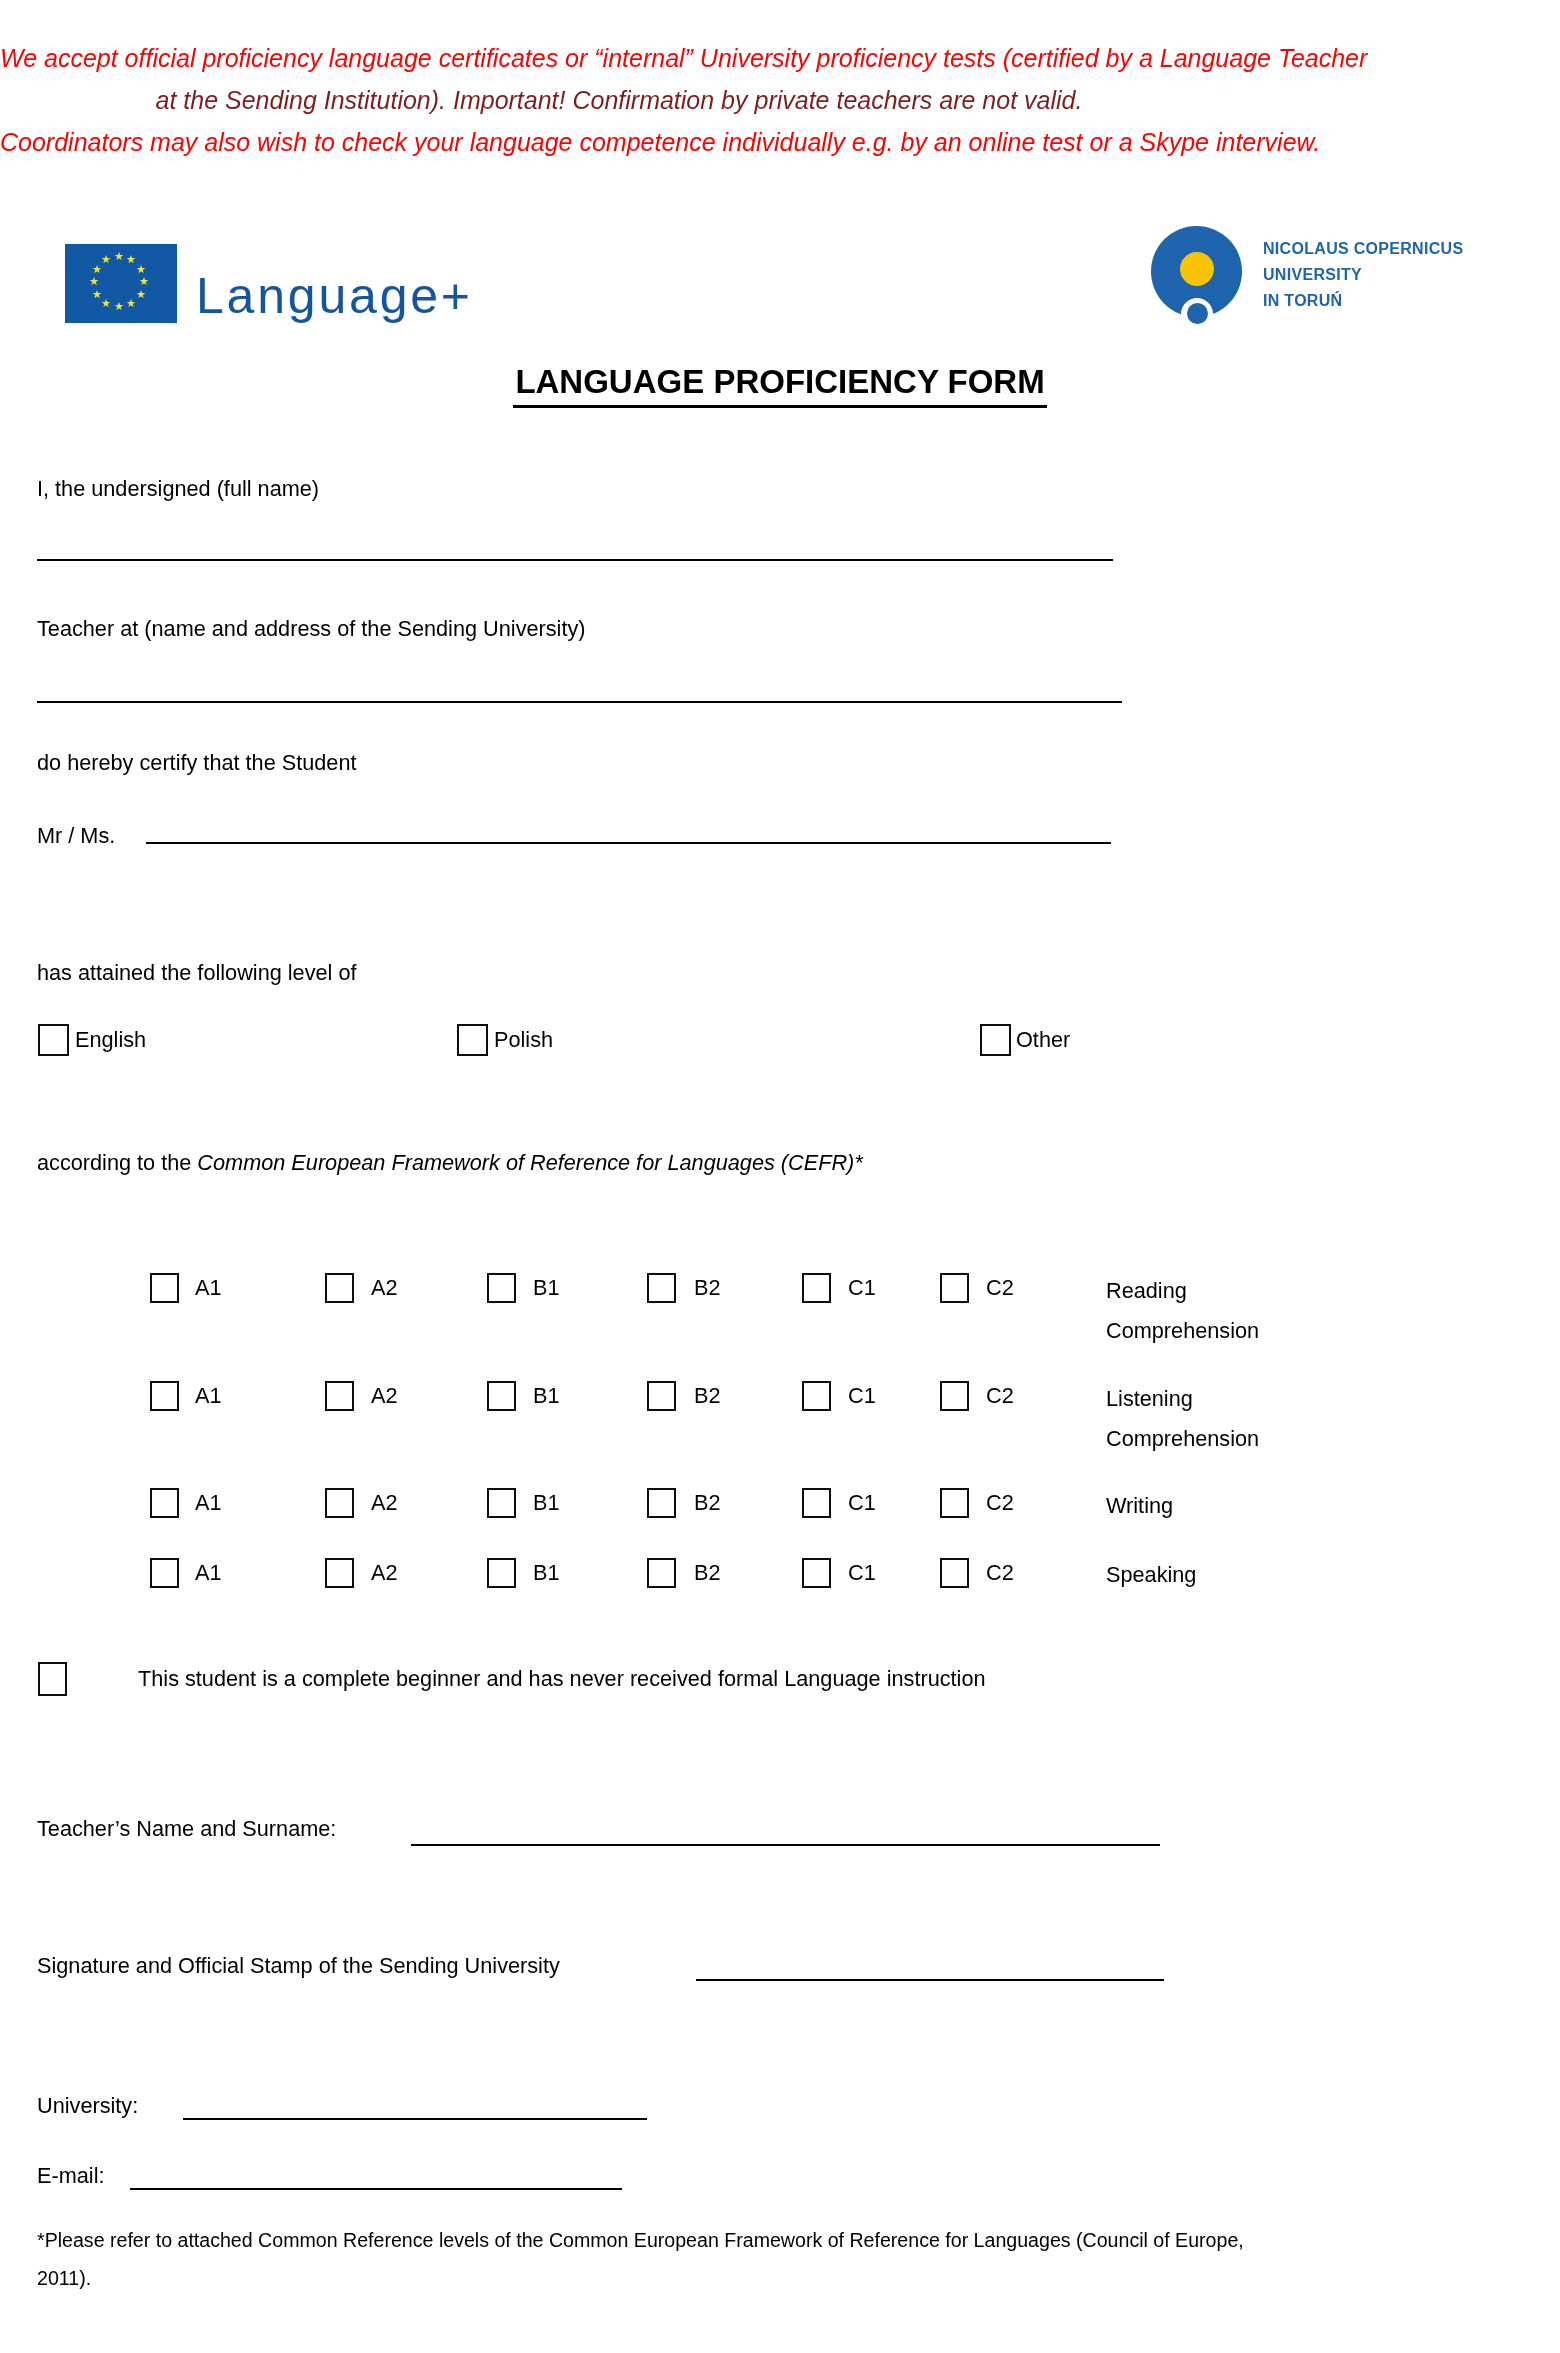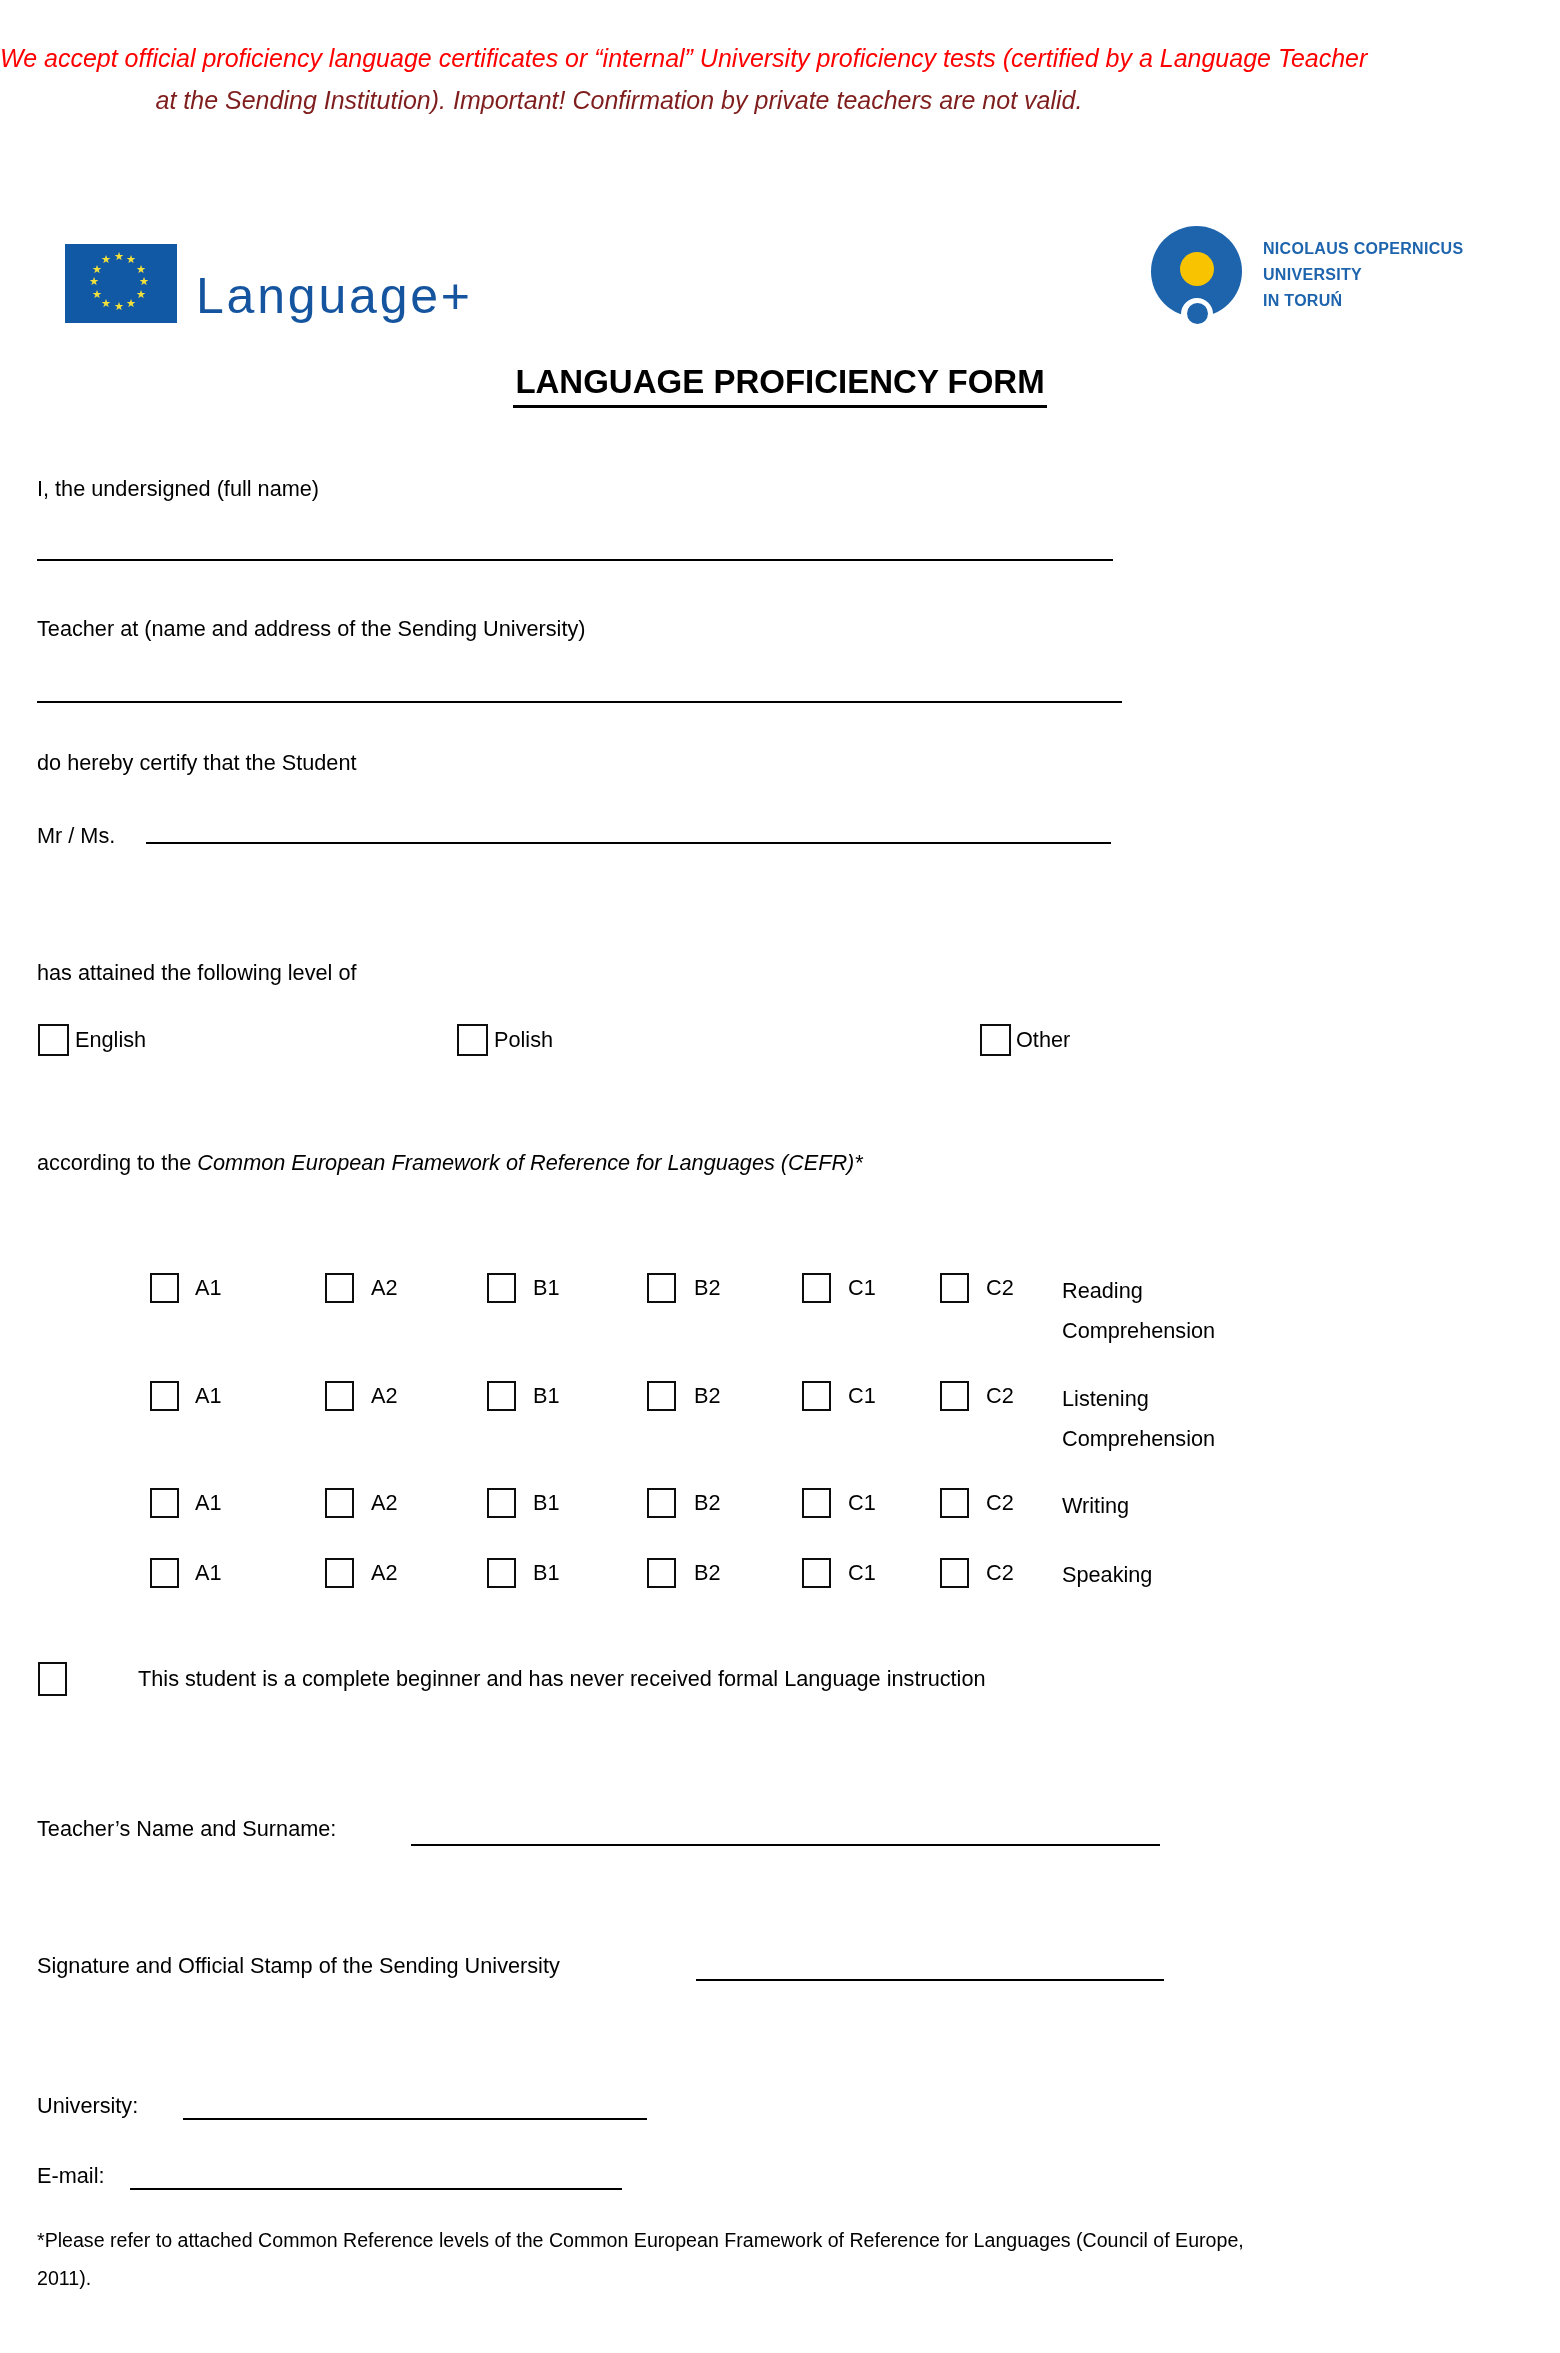--- a/index.html
+++ b/index.html
@@ -10,21 +10,21 @@
   .txt{font-size:21.7px;line-height:1.25;white-space:nowrap;}
   .red-line{left:0;width:1238px;text-align:center;font-style:italic;font-size:25px;
             line-height:25px;white-space:nowrap;}
   .uline{height:0;border-bottom:2.8px solid #000;}
   .cb{background:#fff;border:2.8px solid #0d0d0d;}
   .cb-lang{width:31px;height:32px;}
   .cb-lvl{width:29px;height:30px;}
   .cb-beg{width:29px;height:34px;}
   .lang-label{font-size:21.7px;line-height:32px;white-space:nowrap;}
   .lvl-label{font-size:21.7px;line-height:30px;white-space:nowrap;}
-  .skill{font-size:21.7px;line-height:40px;white-space:nowrap;}
+  .skill{font-size:21.7px;line-height:40px;white-space:nowrap;margin-left:44px;}
   .beg-label{font-size:21.7px;line-height:34px;white-space:nowrap;}
   .foot{font-size:19.6px;line-height:1.2;white-space:nowrap;}
   
   #eu-flag{left:65px;top:244px;width:112px;height:79px;}
   .star{position:absolute;font-size:11.2px;line-height:11.2px;}
   #erasmus-word{left:196px;top:271px;font-size:50px;line-height:50px;letter-spacing:2.8px;white-space:nowrap;}
   #title-wrap{left:0;top:316px;width:1560px;text-align:center;margin-top:47px;}
   #title-wrap .t{display:inline-block;font-size:33px;font-weight:bold;letter-spacing:0px;
                  border-bottom:3.5px solid #000;padding:0 2.1px 4.2px 2.1px;white-space:nowrap;}
   .circ{border-radius:50%;}
@@ -35,20 +35,21 @@
   #ncu-text{left:1263px;top:236px;font-size:16px;font-weight:bold;line-height:26px;
             letter-spacing:0.3px;white-space:nowrap;}
 </style>
 </head>
 <body>
 
 <div id="page">
 
   <div class="abs red-line" style="top: 46px; color: rgb(254, 0, 0);">We accept official proficiency language certificates or “internal” University proficiency tests (certified by a Language Teacher</div>
   <div class="abs red-line" style="top: 88px; color: #7f1d1d;">at the Sending Institution). Important! Confirmation by private teachers are not valid.</div>
+  <div class="abs red-line" style="top: 130px; color: rgb(254, 0, 0);">Coordinators may also wish to check your language competence individually e.g. by an online test or a Skype interview.</div>
 
   <div class="abs" id="eu-flag" style="background-color: rgb(17, 88, 165);">
       <span class="star" style="color: rgb(242, 225, 59); left: 49px; top: 7px;">★</span>
       <span class="star" style="color: rgb(242, 225, 59); left: 61px; top: 10.4px;">★</span>
       <span class="star" style="color: rgb(242, 225, 59); left: 71px; top: 19.6px;">★</span>
       <span class="star" style="color: rgb(242, 225, 59); left: 74px; top: 32px;">★</span>
       <span class="star" style="color: rgb(242, 225, 59); left: 71px; top: 45px;">★</span>
       <span class="star" style="color: rgb(242, 225, 59); left: 61px; top: 54px;">★</span>
       <span class="star" style="color: rgb(242, 225, 59); left: 49px; top: 57px;">★</span>
       <span class="star" style="color: rgb(242, 225, 59); left: 36px; top: 54px;">★</span>

